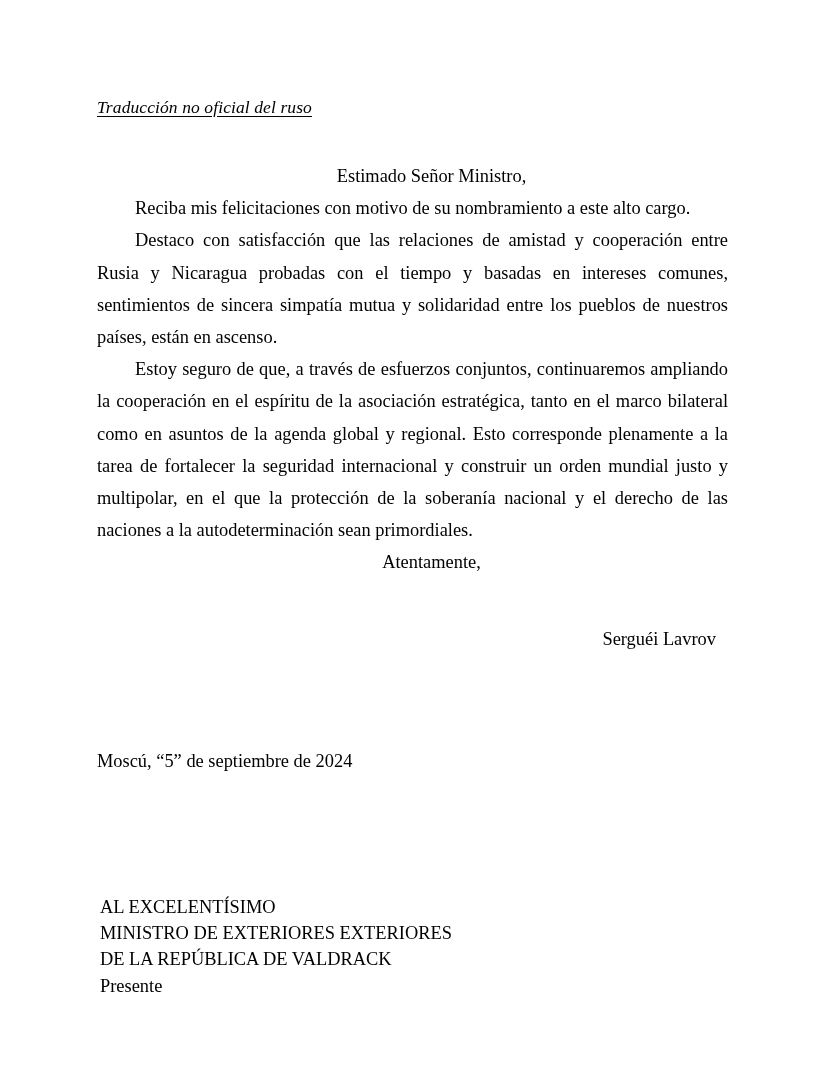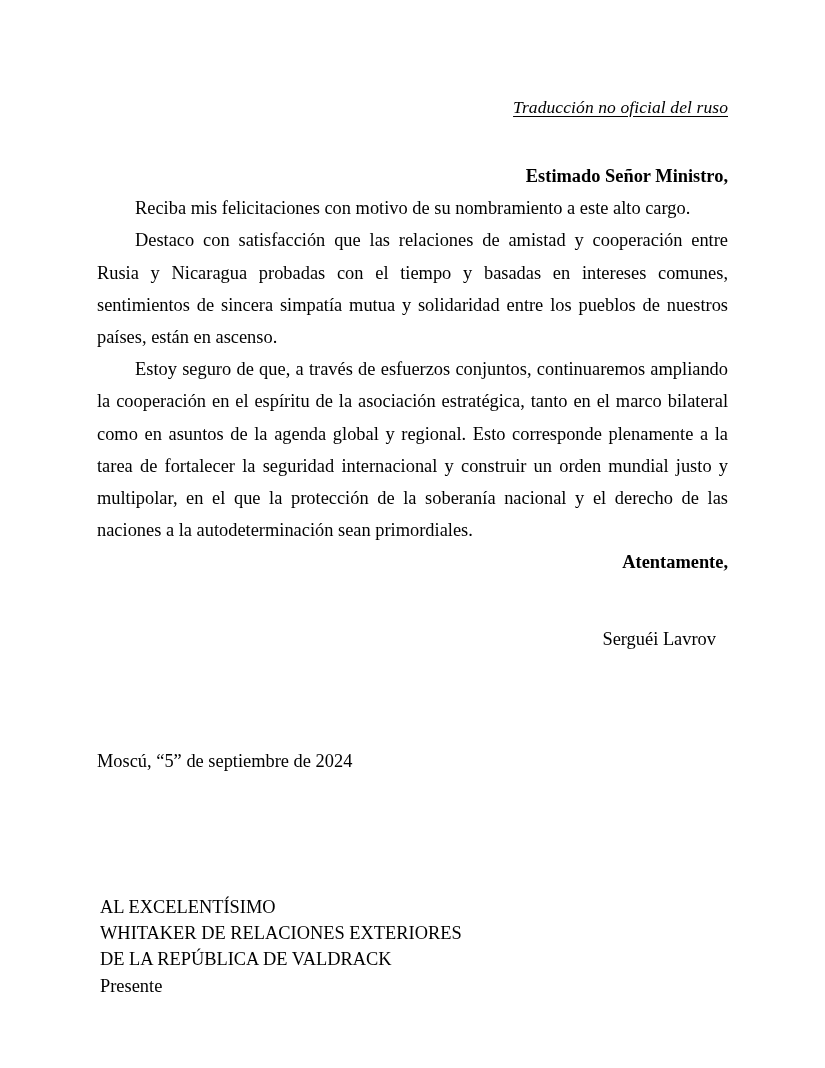--- a/index.html
+++ b/index.html
@@ -20,21 +20,21 @@
     overflow: hidden;
     box-sizing: border-box;
   }
 
   
   .doc-header {
     position: absolute;
     top: 96px;
     left: 97px;
     width: 631px;
-    text-align: right;
+    text-align: left;
     font-size: 17.5px;
     line-height: 22px;
   }
   .doc-header .header-text {
     font-style: italic;
     text-decoration: underline;
     text-underline-offset: 3px;
     letter-spacing: 0.1px;
     white-space: nowrap;
   }
@@ -59,22 +59,21 @@
   .para.last-line-natural {
     text-align-last: left;
   }
 
   .salutation,
   .closing {
     margin: 0;
     font-size: 18.4px;
     line-height: 32.2px;
     text-indent: 38px;
-    text-align: right;
-    font-weight: bold;
+    text-align: center;
   }
 
   .signature {
     margin: 12px;
     font-size: 18.4px;
     line-height: 32.2px;
     text-align: right;
     text-indent: 0;
   }
 
@@ -132,18 +131,18 @@
     <div class="spacer-line"></div>
 
     <p class="signature">Serguéi Lavrov</p>
 
   </div>
 
   <div class="date-line">Moscú, “5” de septiembre de 2024</div>
 
   <div class="address-block">
     <p class="addr-line">AL EXCELENTÍSIMO</p>
-    <p class="addr-line">WHITAKER DE RELACIONES EXTERIORES</p>
+    <p class="addr-line">MINISTRO DE EXTERIORES EXTERIORES</p>
     <p class="addr-line">DE LA REPÚBLICA DE VALDRACK</p>
     <p class="addr-line">Presente</p>
   </div>
 
 </div>
 
 </body></html>

